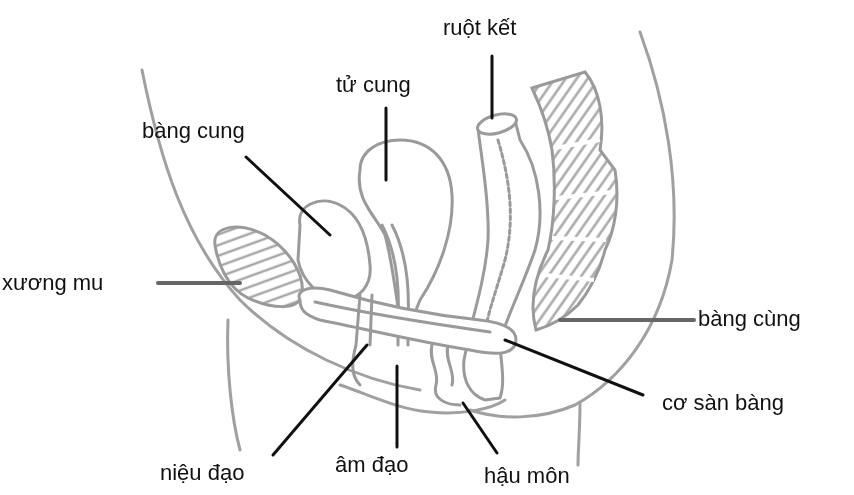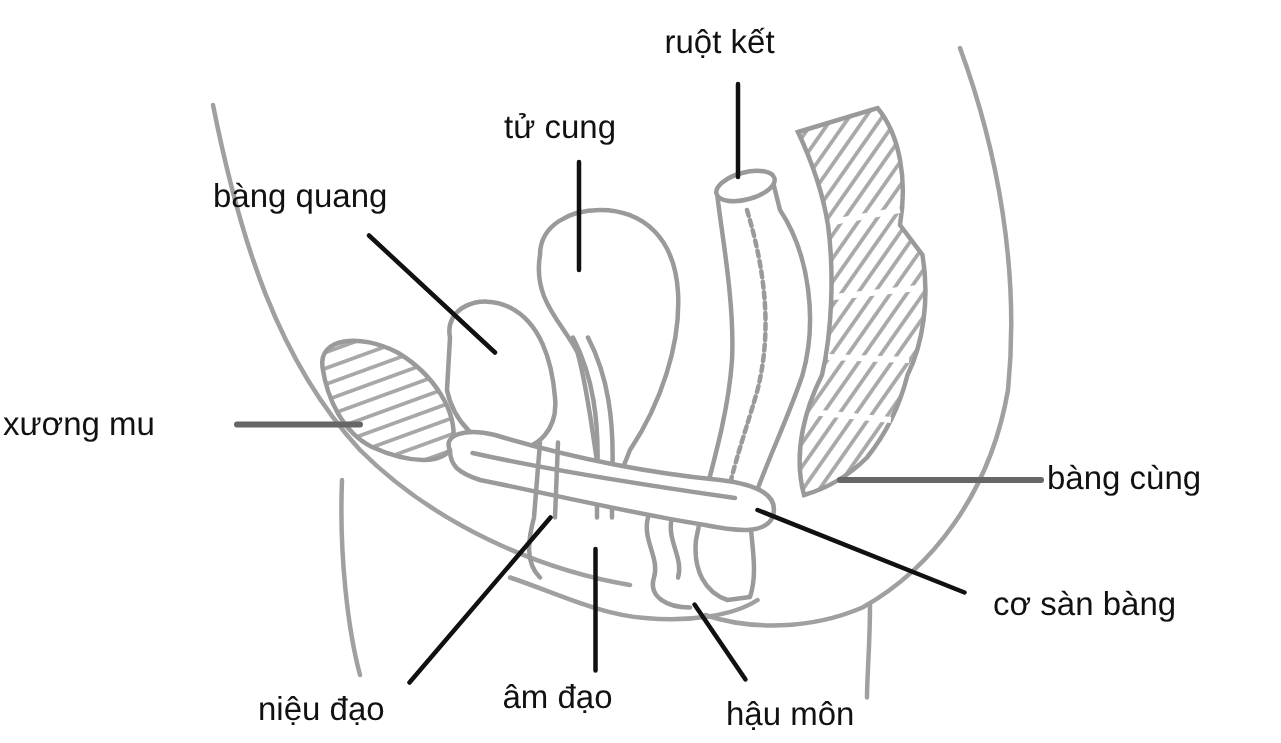--- a/index.html
+++ b/index.html
@@ -86,21 +86,21 @@
     <line class="leader-gray" x1="158" y1="283" x2="240" y2="283"></line>
     <line class="leader-gray" x1="560" y1="320" x2="694" y2="320"></line>
     <line class="leader" x1="505" y1="340" x2="643" y2="395"></line>
     <line class="leader" x1="367" y1="345" x2="273" y2="455"></line>
     <line class="leader" x1="397" y1="366" x2="397" y2="447"></line>
     <line class="leader" x1="463" y1="403" x2="497" y2="453"></line>
   </svg>
 
   <div class="label" style="left:443px; top:15px;">ruột kết</div>
   <div class="label" style="left:336px; top:72px;">tử cung</div>
-  <div class="label" style="left:142px; top:118px;">bàng quang</div>
+  <div class="label" style="left:142px; top:118px;">bàng cung</div>
   <div class="label" style="left:2px; top:270px;">xương mu</div>
   <div class="label" style="left:698px; top:306px;">bàng cùng</div>
   <div class="label" style="left:662px; top:390px;">cơ sàn bàng</div>
-  <div class="label" style="left:172px; top:460px;">niệu đạo</div>
+  <div class="label" style="left:160px; top:460px;">niệu đạo</div>
   <div class="label" style="left:335px; top:452px;">âm đạo</div>
   <div class="label" style="left:484px; top:463px;text-align:center;">hậu môn</div>
 
 </div>
 
 </body></html>

